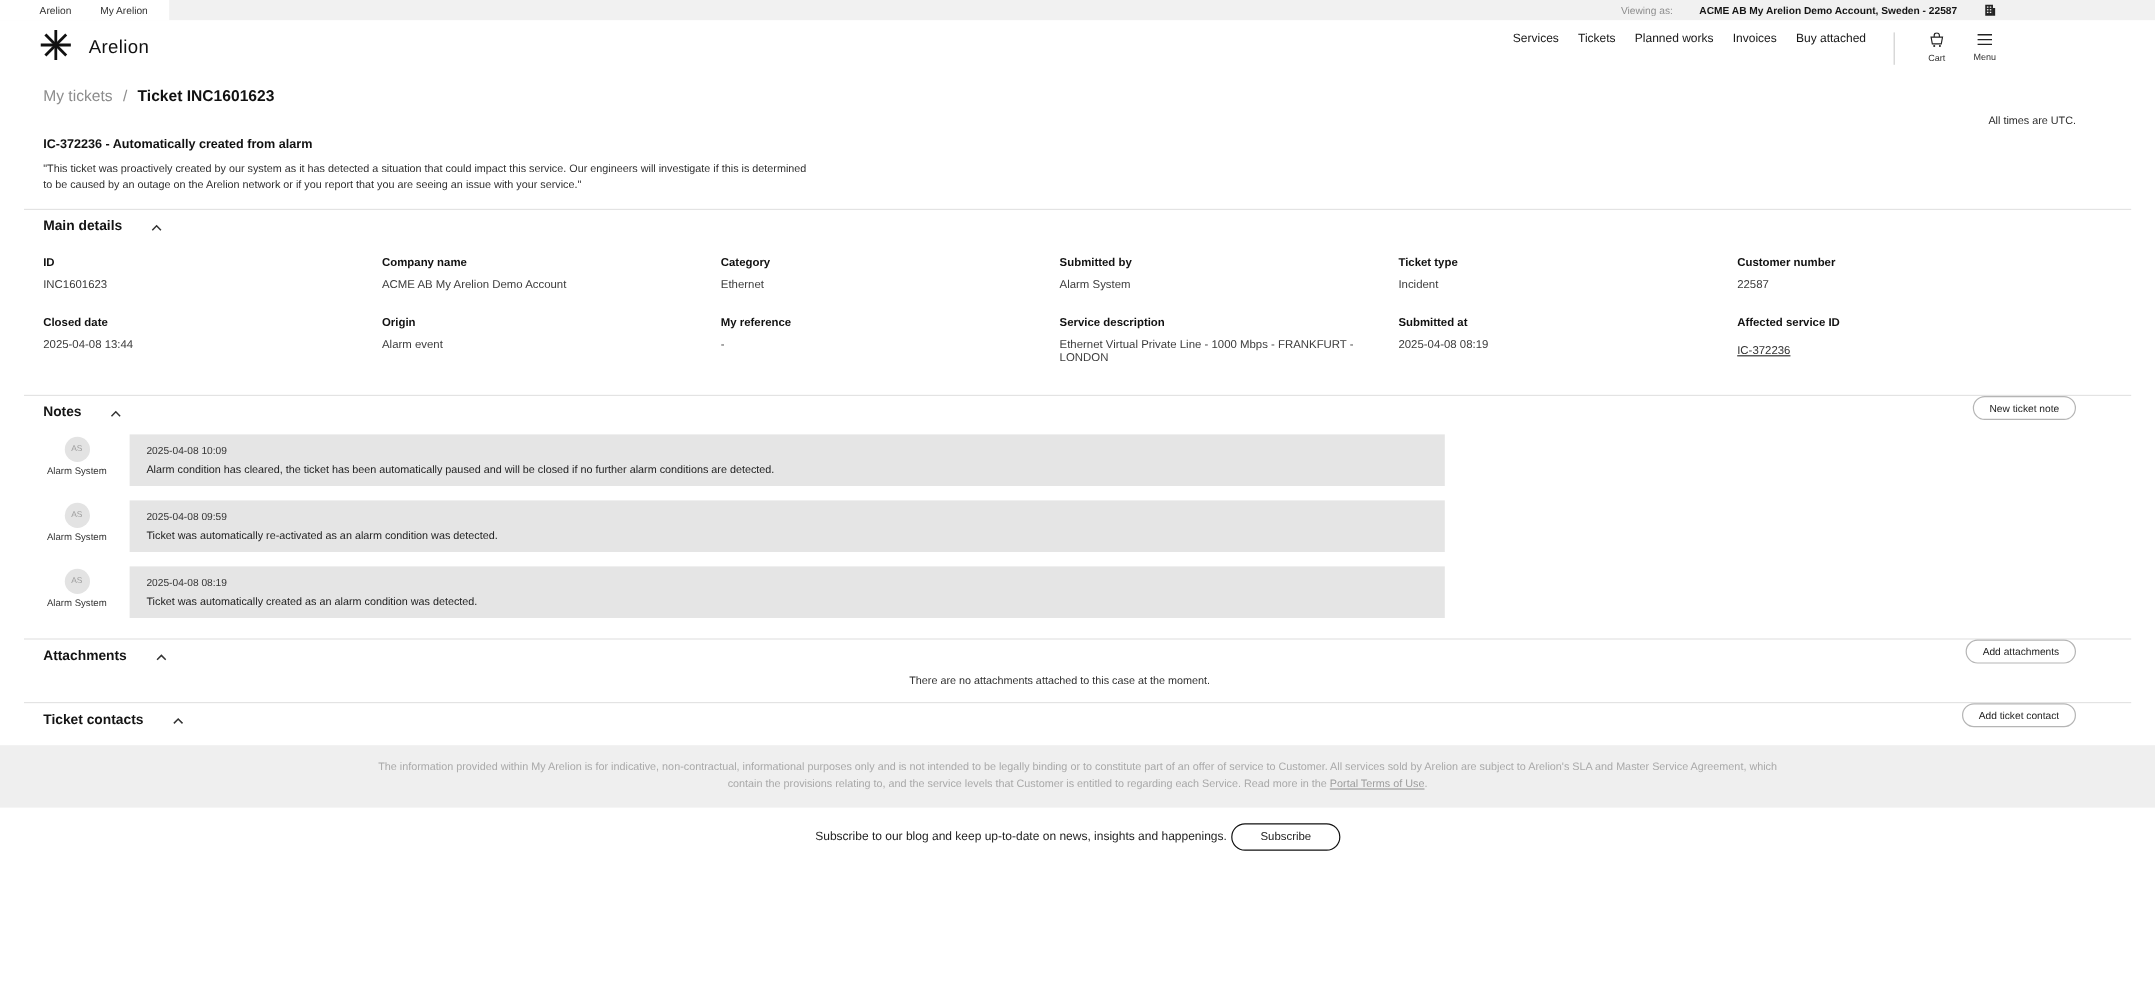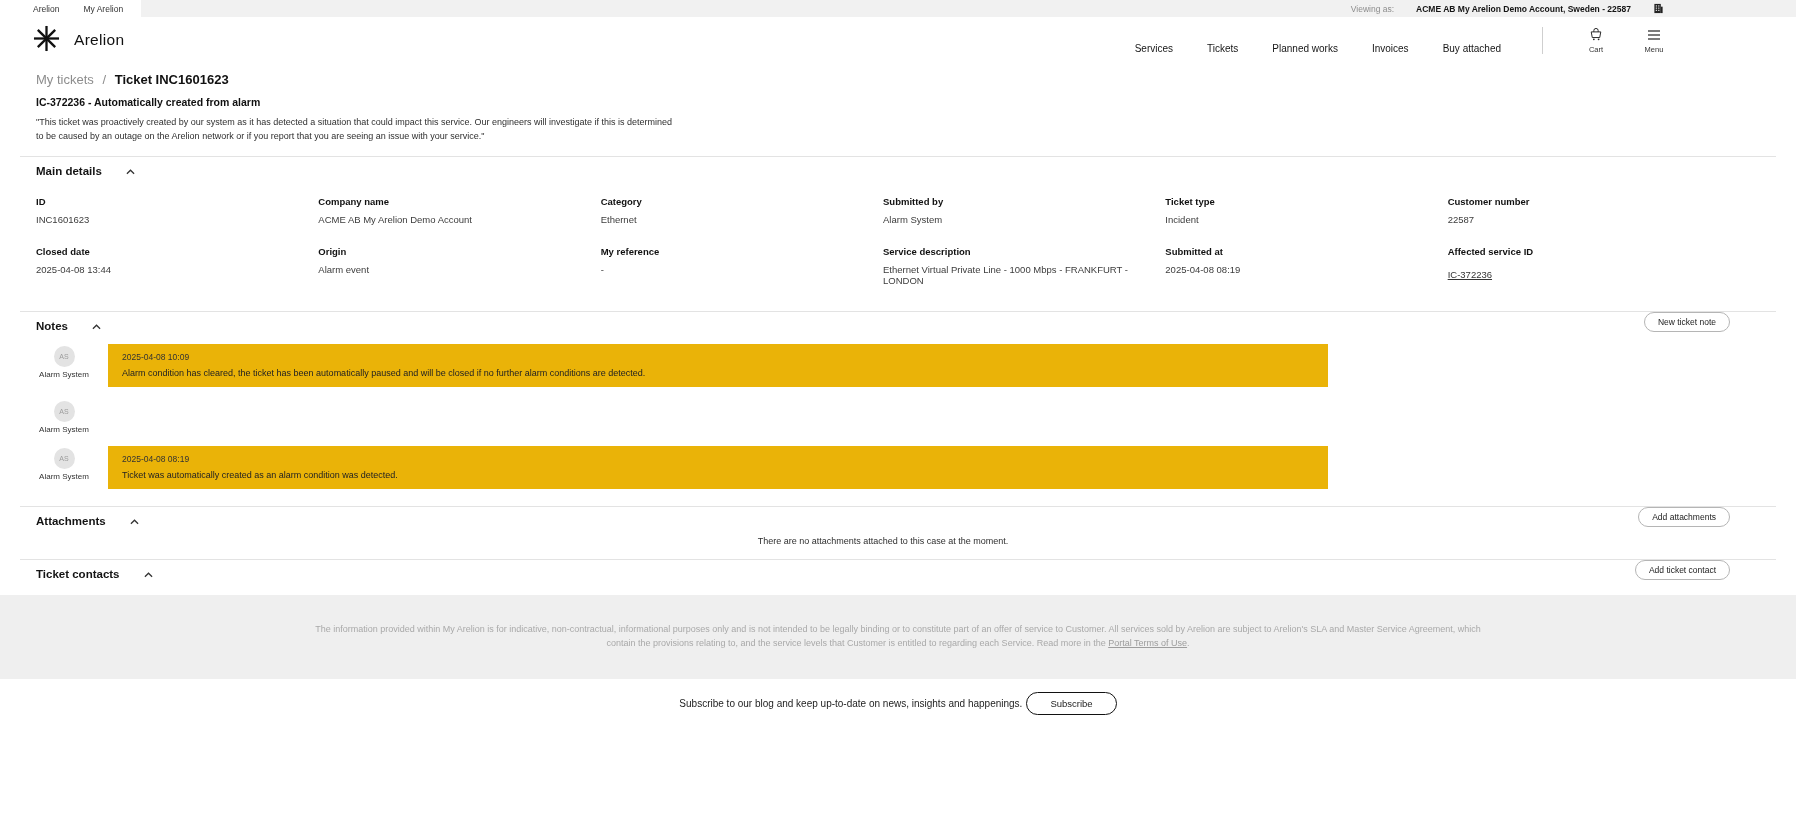--- a/index.html
+++ b/index.html
@@ -23,21 +23,21 @@
   .va-label{ color:#8d8d8d; }
   .va-value{ color:#141414; font-weight:bold; }
   .building-icon{ display:inline-flex; cursor:pointer; }
   
   header{
     height:46px; display:flex; align-items:center; justify-content:space-between;
     padding:0 130px 0 33px; background:#fff;
   }
   .brand{ display:flex; align-items:center; gap:14px; cursor:pointer; }
   .brand-name{ font-size:15.5px; letter-spacing:.3px; color:#111; }
-  nav{ display:flex; align-items:flex-end; gap:34px; }
+  nav{ display:flex; align-items:flex-start; gap:16px; }
   nav a{ font-size:10px; color:#161616; text-decoration:none; cursor:pointer; }
   .nav-divider{ width:1px; height:27px; background:#cfcfcf; margin:0 7px; }
   .nav-icon-item{
     display:flex; flex-direction:column; align-items:center; gap:2px;
     font-size:7.5px; color:#333; cursor:pointer; min-width:24px;
   }
   
   main{ padding:0 66px 0 36px; }
   .breadcrumb{ margin-top:9px; font-size:13px; }
   .bc-parent{ color:#8d8d8d; text-decoration:none; cursor:pointer; }
@@ -65,27 +65,27 @@
   a.val-link{ font-size:9.5px; color:#333; text-decoration:underline; cursor:pointer;text-align:right; }
   
   .notes-list{ margin-top:12px; display:flex; flex-direction:column; gap:12px; }
   .note-row{ display:flex; gap:16px; }
   .note-author{ width:56px; display:flex; flex-direction:column; align-items:center; gap:3px; padding-top:2px; }
   .avatar{
     width:21px; height:21px; border-radius:50%; background:#e3e3e3; color:#9c9c9c;
     font-size:7px; display:flex; align-items:center; justify-content:center;
   }
   .author-name{ font-size:8px; color:#333; white-space:nowrap; }
-  .note-box{ background:#eab308; width:1220px; padding:8px 14px 9px; }
+  .note-box{ background:#e5e5e5; width:1096px; padding:8px 14px 9px; }
   .note-ts{ font-size:8.5px; color:#333; }
   .note-text{ font-size:9px; color:#222; margin-top:6px; }
   .empty-text{ text-align:center; font-size:9px; color:#2f2f2f; margin:9px 0 13px; }
   
   .legal-band{ background:#efefef; margin-top:15px; padding:12px 0 13px; }
-  .legal{ max-width:1180px; margin:16px auto; text-align:center; font-size:9px;
+  .legal{ max-width:1180px; margin:0 auto; text-align:center; font-size:9px;
     color:#a9a9a9; line-height:1.5; }
   .legal-link{ color:#9d9d9d; text-decoration:underline; cursor:pointer; }
   .subscribe-row{ height:48px; display:flex; align-items:center; justify-content:center; gap:4px; }
   .subscribe-text{ font-size:10px; color:#1d1d1d; }
   .pill.subscribe{ border:1.5px solid #121212; padding:5px 23px; font-size:9.5px; }
 </style>
 </head>
 <body>
 
 <div class="page">
@@ -159,20 +159,21 @@
   </header>
 
   <main>
 
     <div class="breadcrumb">
       <a class="bc-parent">My tickets</a>
       <span class="bc-sep">/</span>
       <span class="bc-current">Ticket INC1601623</span>
     </div>
 
+    <div class="tz-note">All times are UTC.</div>
 
     <h2 class="ticket-title">IC-372236 - Automatically created from alarm</h2>
     <p class="ticket-desc">"This ticket was proactively created by our system as it has detected a situation that could impact this service.  Our engineers will investigate if this is determined to be caused by an outage on the Arelion network or if you report that you are seeing an issue with your service."</p>
 
     <hr class="sep">
 
     <section>
       <div class="section-head">
         <h3>Main details</h3>
         <span class="caret">
@@ -256,20 +257,24 @@
           <div class="note-box">
             <div class="note-ts">2025-04-08 10:09</div>
             <div class="note-text">Alarm condition has cleared, the ticket has been automatically paused and will be closed if no further alarm conditions are detected.</div>
           </div>
         </div>
         <div class="note-row">
           <div class="note-author">
             <div class="avatar">AS</div>
             <div class="author-name">Alarm System</div>
           </div>
+          <div class="note-box">
+            <div class="note-ts">2025-04-08 09:59</div>
+            <div class="note-text">Ticket was automatically re-activated as an alarm condition was detected.</div>
+          </div>
         </div>
         <div class="note-row">
           <div class="note-author">
             <div class="avatar">AS</div>
             <div class="author-name">Alarm System</div>
           </div>
           <div class="note-box">
             <div class="note-ts">2025-04-08 08:19</div>
             <div class="note-text">Ticket was automatically created as an alarm condition was detected.</div>
           </div>

